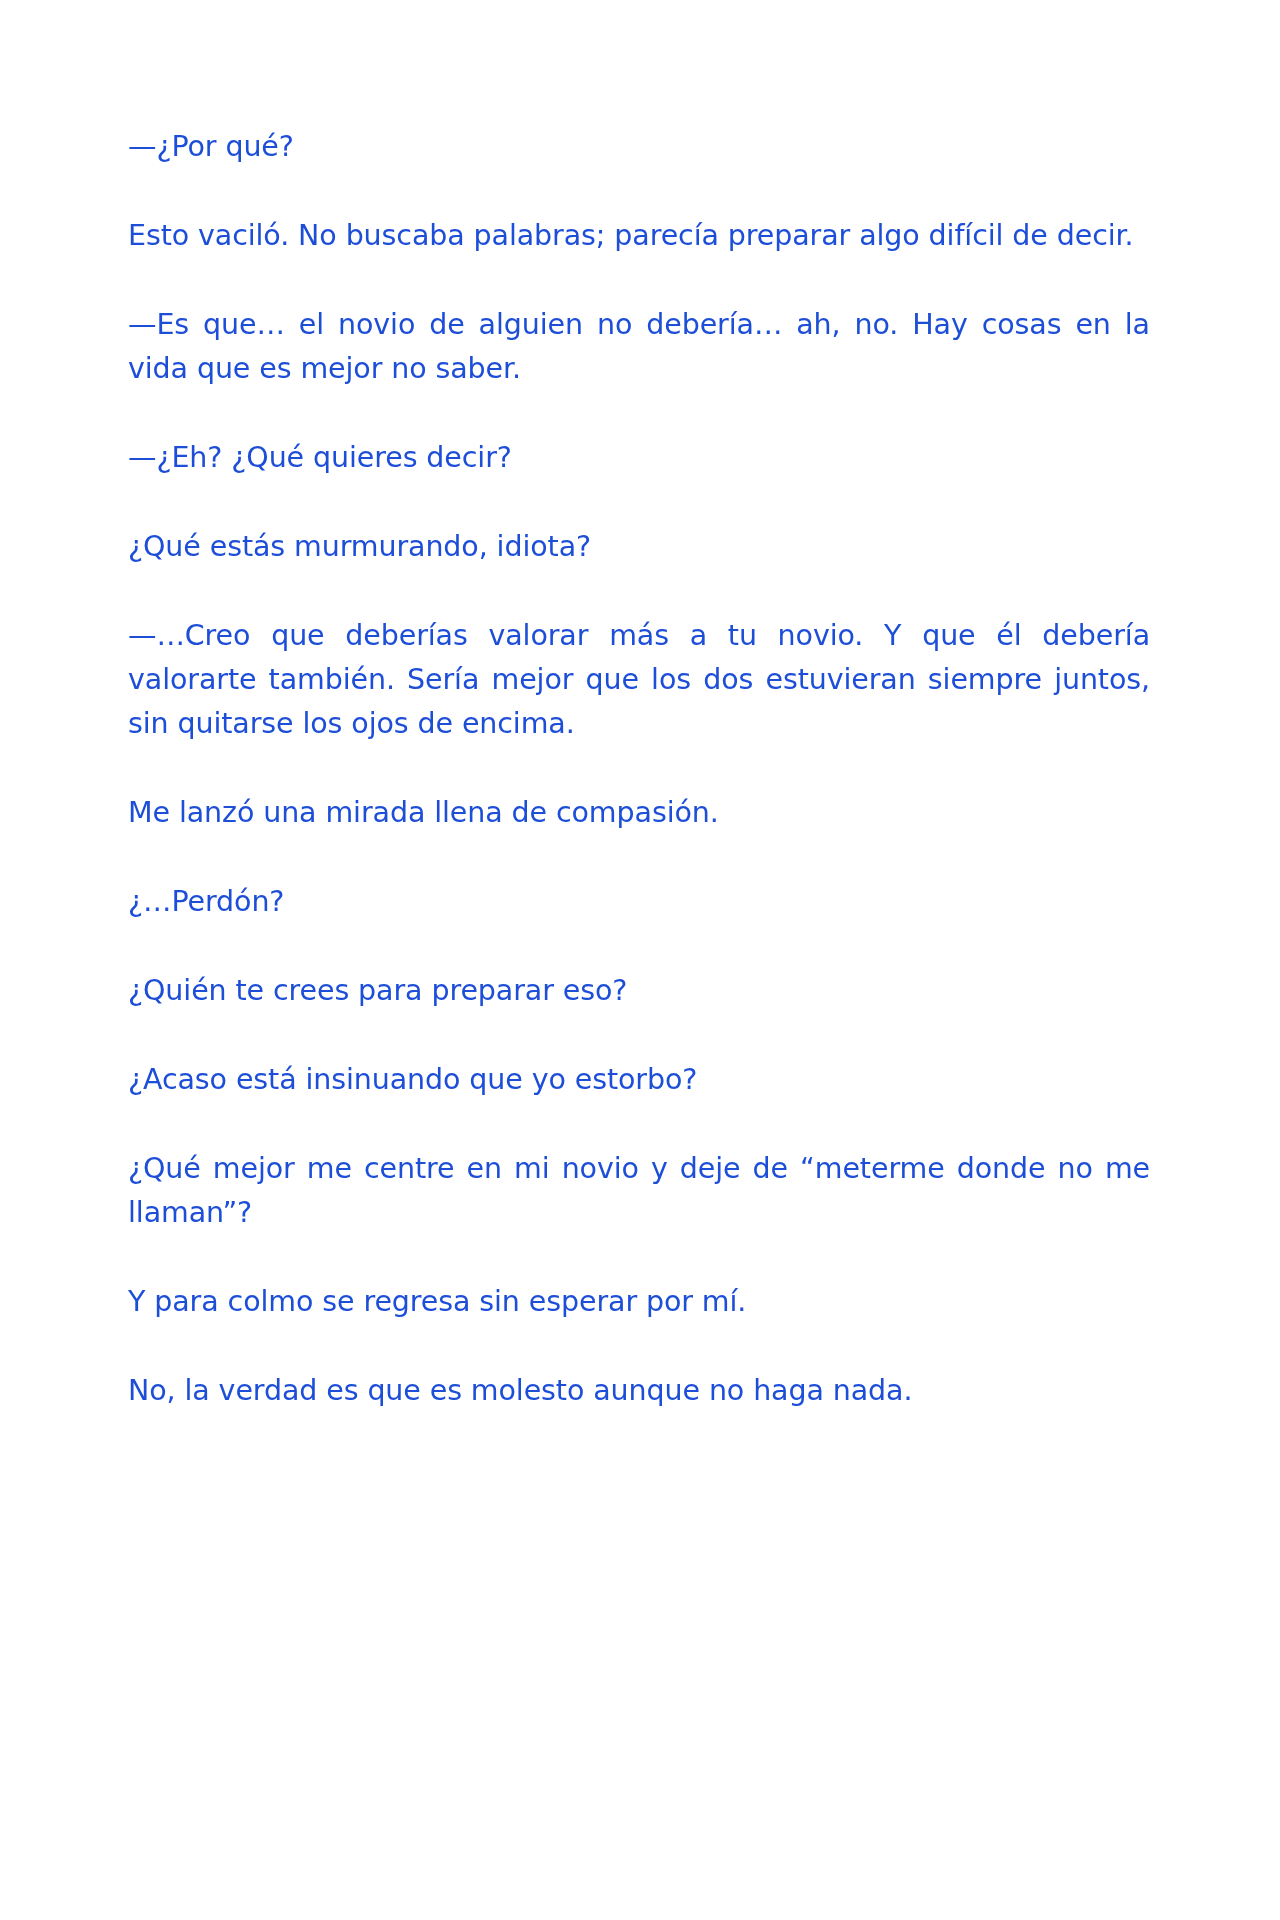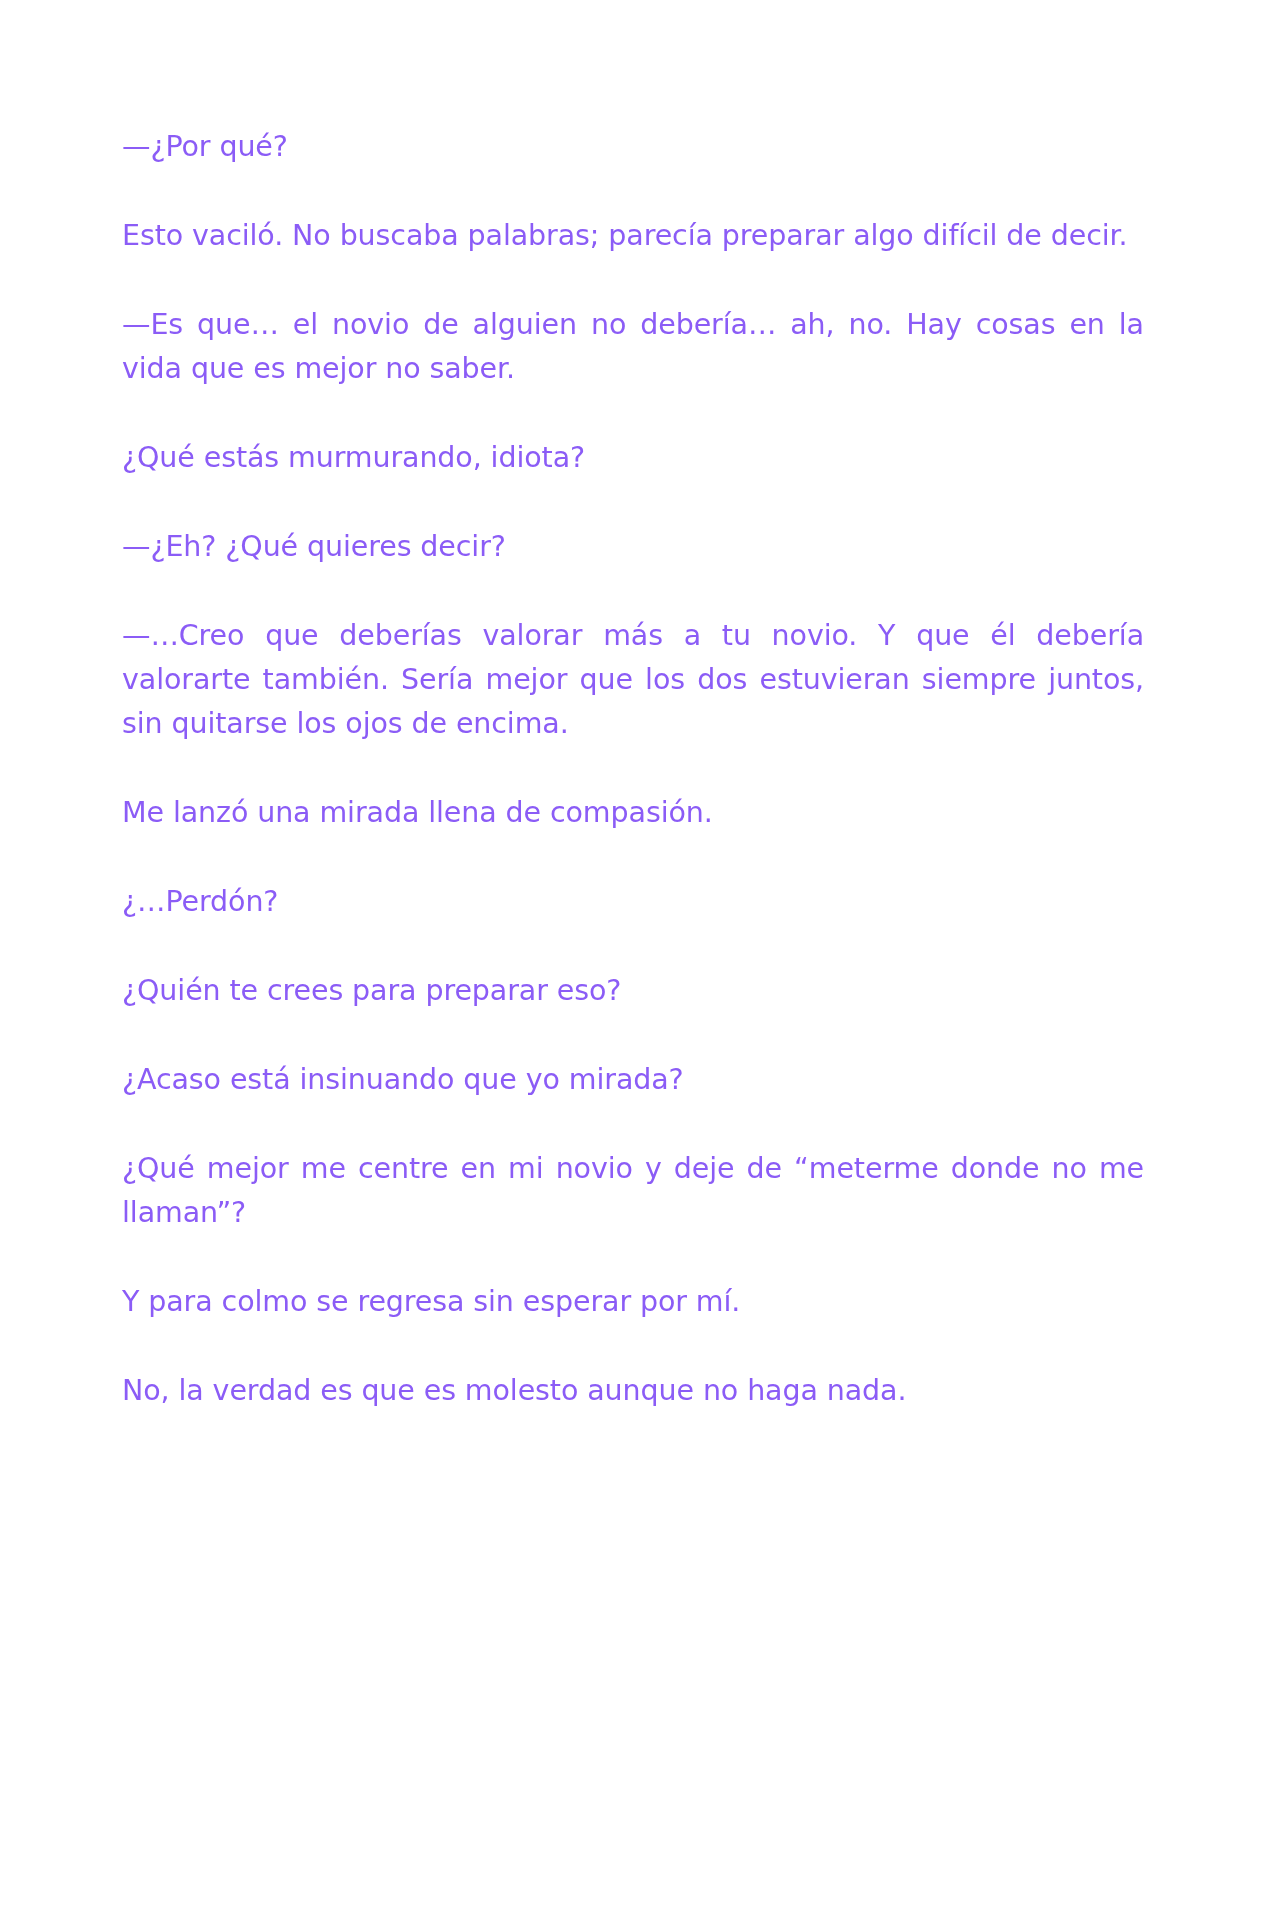--- a/index.html
+++ b/index.html
@@ -8,46 +8,46 @@
       background: #ffffff;
     }
     body {
       width: 1280px;
       height: 1920px;
       overflow: hidden;
       position: relative;
     }
     .page {
       position: absolute;
-      left: 122px;
+      left: 128px;
       top: 125px;
       width: 1022px;
       font-family: "DejaVu Sans", sans-serif;
       font-size: 28.5px;
       line-height: 44px;
-      color: #8b5cf6;
+      color: #1d4ed8;
       letter-spacing: -0.1px;
     }
     .para {
       margin: 0 0 45px 0;
       text-align: justify;
       text-align-last: left;
       hyphens: none;
     }
   </style>
 </head>
 <body>
 
 <main class="page">
   <p class="para">—¿Por qué?</p>
   <p class="para">Esto vaciló. No buscaba palabras; parecía preparar algo difícil de decir.</p>
   <p class="para">—Es que… el novio de alguien no debería… ah, no. Hay cosas en la vida que es mejor no saber.</p>
+  <p class="para">—¿Eh? ¿Qué quieres decir?</p>
   <p class="para">¿Qué estás murmurando, idiota?</p>
-  <p class="para">—¿Eh? ¿Qué quieres decir?</p>
   <p class="para">—…Creo que deberías valorar más a tu novio. Y que él debería valorarte también. Sería mejor que los dos estuvieran siempre juntos, sin quitarse los ojos de encima.</p>
   <p class="para">Me lanzó una mirada llena de compasión.</p>
   <p class="para">¿…Perdón?</p>
   <p class="para">¿Quién te crees para preparar eso?</p>
-  <p class="para">¿Acaso está insinuando que yo mirada?</p>
+  <p class="para">¿Acaso está insinuando que yo estorbo?</p>
   <p class="para">¿Qué mejor me centre en mi novio y deje de “meterme donde no me llaman”?</p>
   <p class="para">Y para colmo se regresa sin esperar por mí.</p>
   <p class="para">No, la verdad es que es molesto aunque no haga nada.</p>
 </main>
 
 </body></html>

